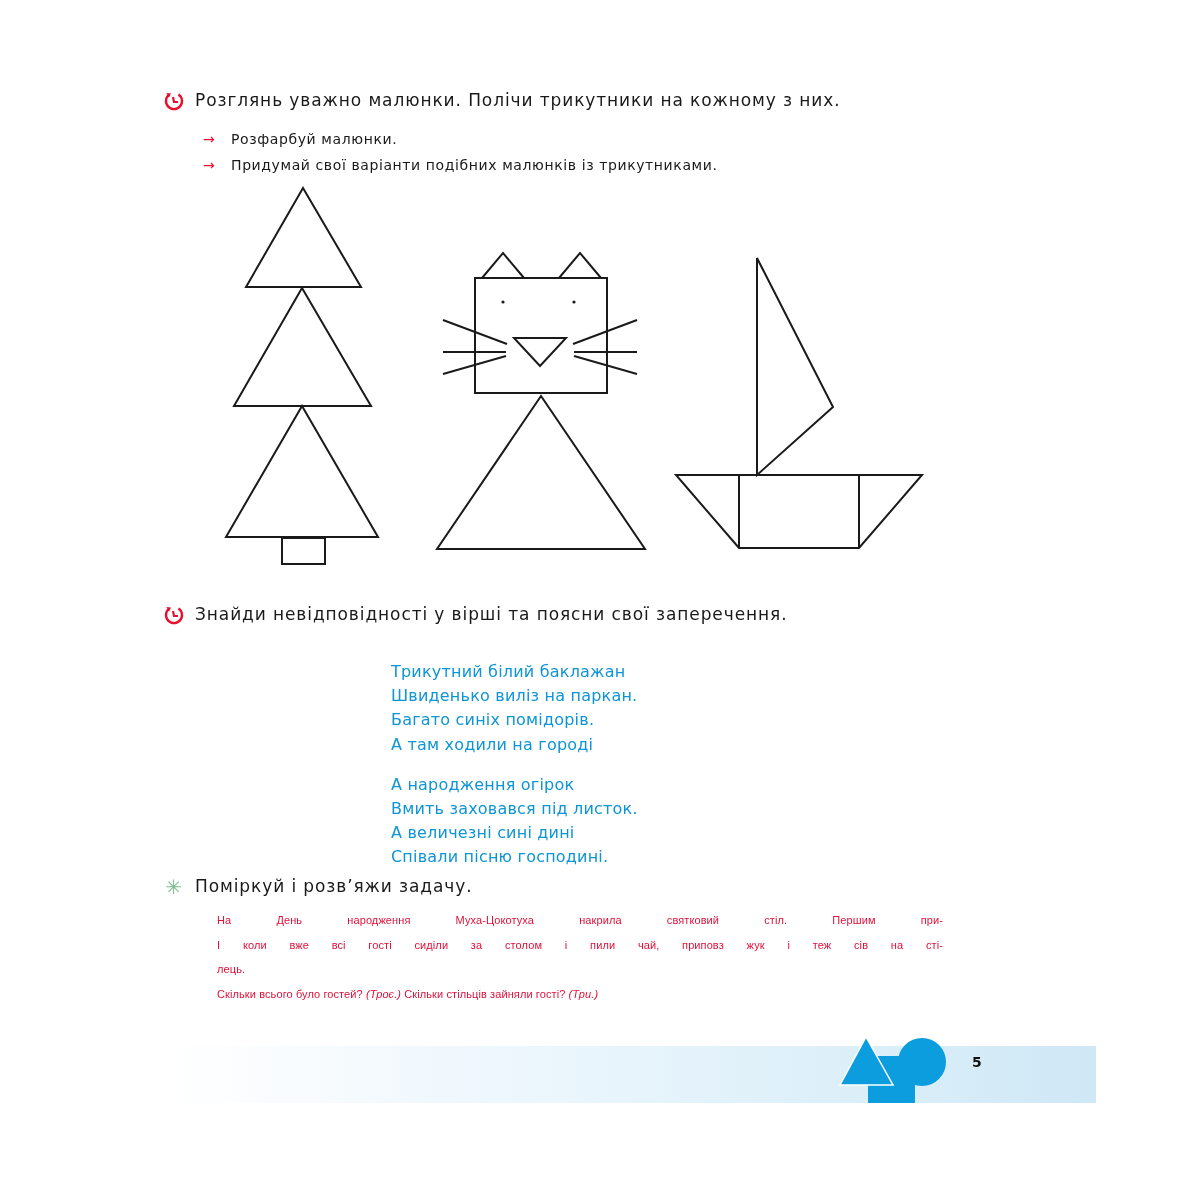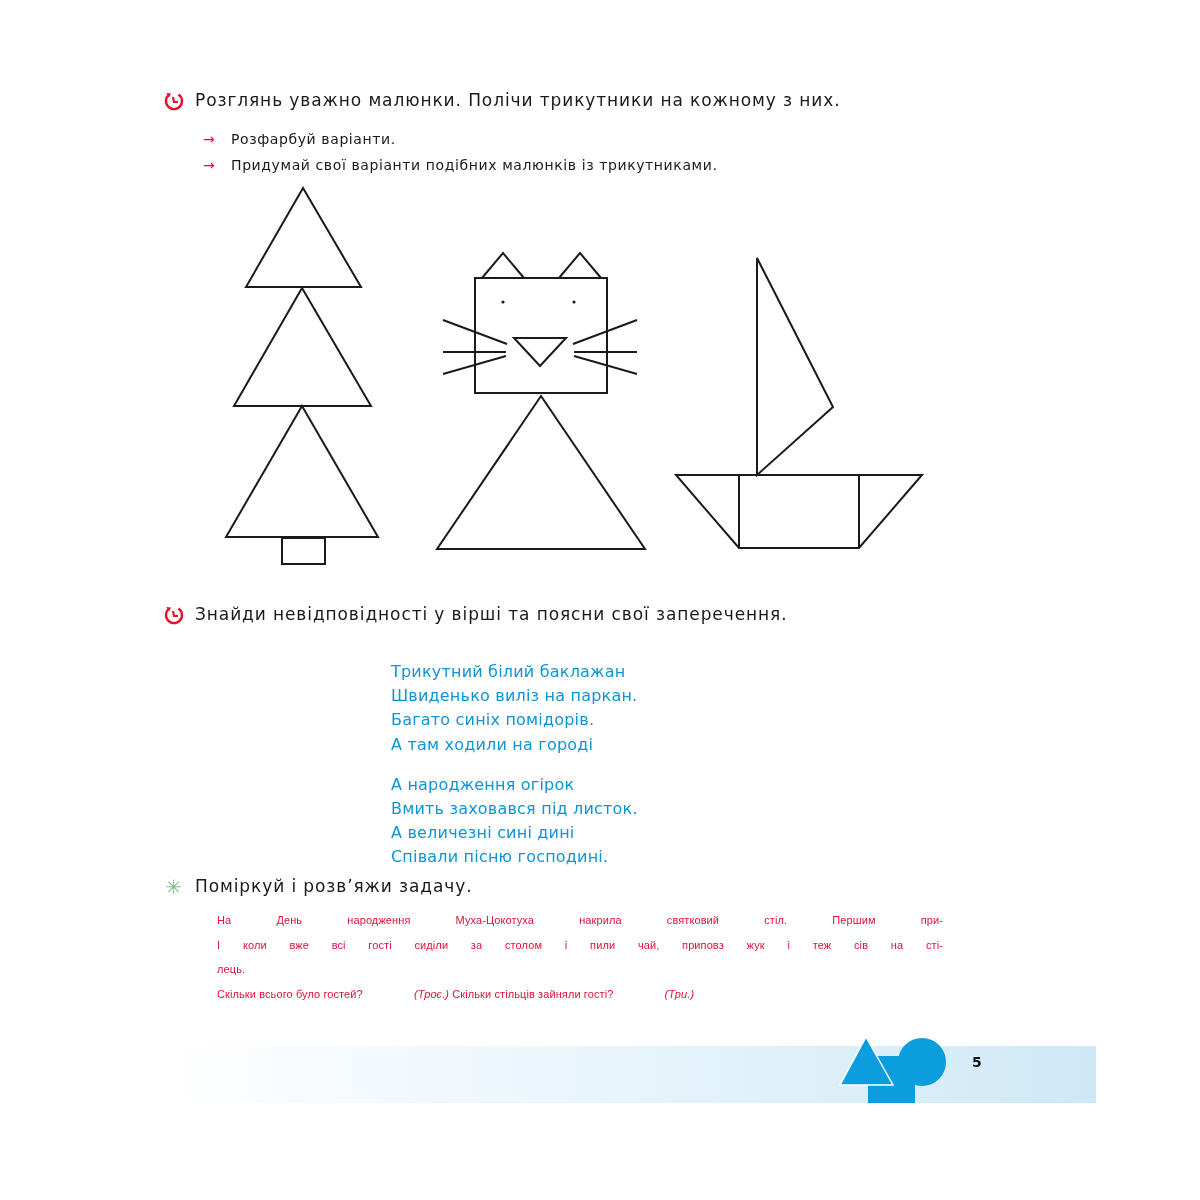--- a/index.html
+++ b/index.html
@@ -13,41 +13,41 @@
   .arrow { color:#e8112d; font-size:14px; margin-right:14px; width:14px; display:inline-block; }
   .poem { position:absolute; left:391px; color:#0e95d6; font-family:"DejaVu Sans", sans-serif;
           font-size:16px; line-height:24.2px; letter-spacing:0.2px; }
   .poem div { white-space:nowrap; }
   .stanza2 { margin-top:16px; }
   .problem { position:absolute; left:217px; width:726px; color:#e0123a;
              font-family:"Liberation Sans", sans-serif; font-size:11px; line-height:24.5px;
              letter-spacing:0.1px; }
   .problem .l { white-space:nowrap; display:block; }
   .problem .just { text-align:justify; text-align-last:justify; }
-  .problem i { font-style:italic;margin-left:48px; }
+  .problem i { font-style:italic; }
   .band { position:absolute; left:165px; top:1046px; width:931px; height:57px;
           background:linear-gradient(to right, #ffffff 0%, #eef7fd 35%, #dbeff9 75%, #cfe8f6 100%); }
   .page-num { position:absolute; left:972px; top:1054px; font-family:"DejaVu Sans", sans-serif;
               font-weight:bold; font-size:14px; color:#111; }
   svg.fig { position:absolute; left:0; top:0; }
 </style>
 </head>
 <body>
 
 <div class="task-line" style="top:90px;">
   <svg class="task-icon" viewBox="0 0 22 22">
     <path d="M6.5 4.5 A8 8 0 1 0 15.5 4.5" fill="none" stroke="#e8112d" stroke-width="2.4"></path>
     <path d="M3.5 3 L8 3.5 L6 7.5 Z" fill="#e8112d"></path>
     <path d="M10 7 L11 12 L15 12" fill="none" stroke="#e8112d" stroke-width="2.2"></path>
   </svg>
   <span>Розглянь уважно малюнки. Полічи трикутники на кожному з них.</span>
 </div>
 <div class="sub-line" style="top:131px;">
   <span class="arrow">→</span>
-  <span>Розфарбуй варіанти.</span>
+  <span>Розфарбуй малюнки.</span>
 </div>
 <div class="sub-line" style="top:157px;">
   <span class="arrow">→</span>
   <span>Придумай свої варіанти подібних малюнків із трикутниками.</span>
 </div>
 
 <svg class="fig" width="1200" height="1200">
   <g fill="none" stroke="#1a1a1a" stroke-width="2" stroke-linejoin="miter">
 
     <g>

